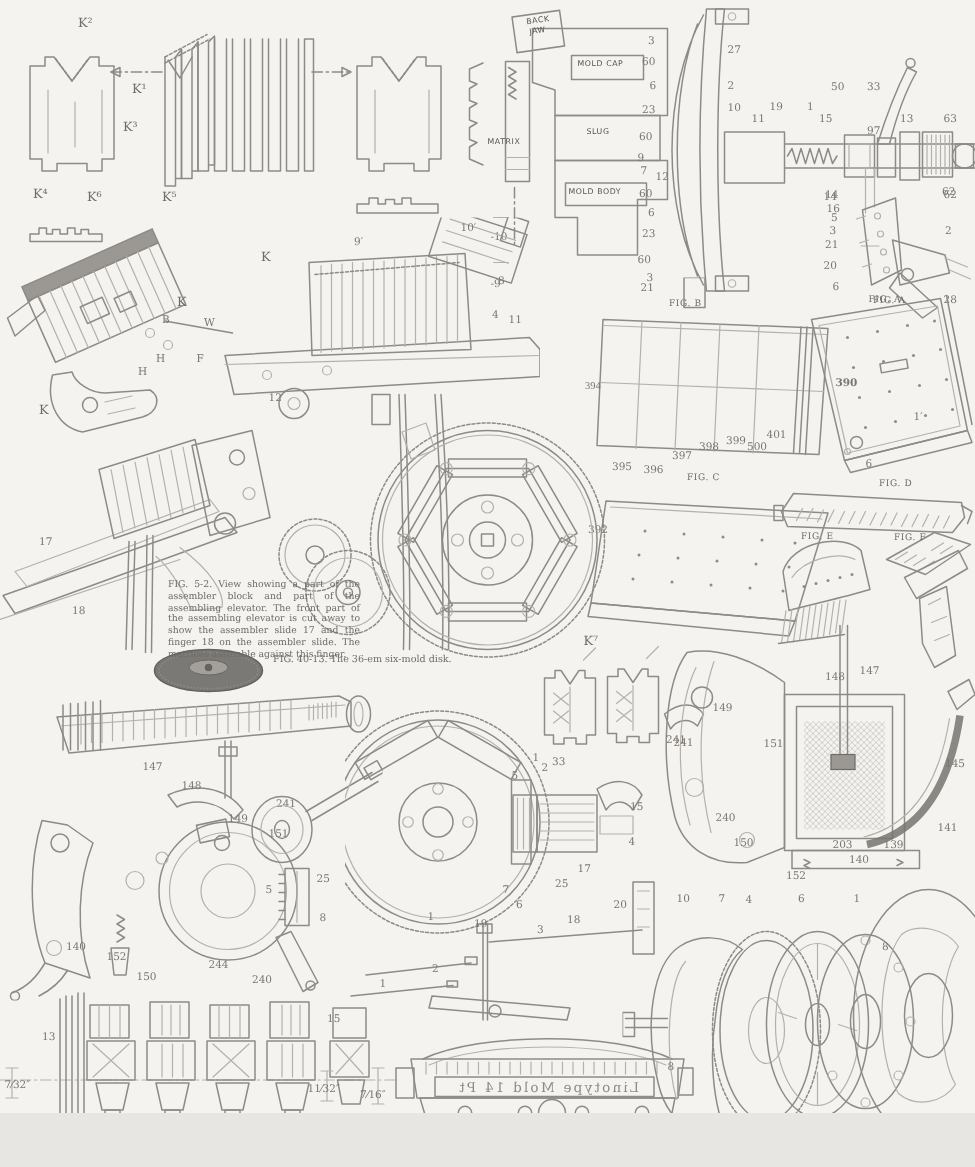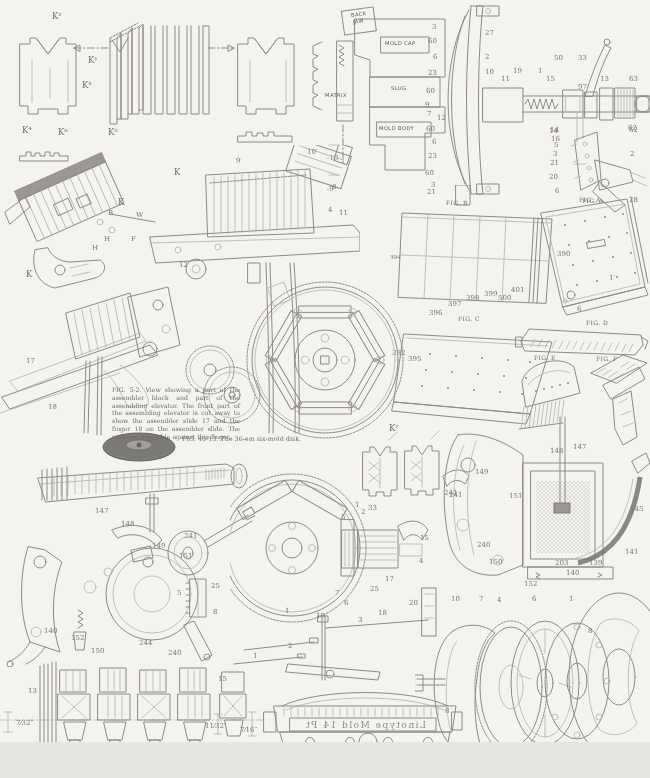--- a/index.html
+++ b/index.html
@@ -251,21 +251,21 @@
       <path class="k" d="M8,112 L12,28 L162,34 L156,118 Z"></path>
       <path class="kl" d="M13,32 L161,38"></path>
       <path class="kl" d="M38,29 L34,114 M64,30 L60,115 M90,31 L86,116 M116,32 L112,117"></path>
       <path class="kl" d="M10,70 L159,76"></path>
       <path class="k" d="M144,33 L139,117 M148,33 L143,117 M152,34 L147,118"></path>
       <rect class="k" fill="url(#hC)" x="66" y="0" width="14" height="20"></rect>
     </svg>
     <div class="labels">
         <span class="pl figcap" style="left: 56px; top: 15px;">FIG. B</span>
         <span class="pl" style="left: 0px; top: 69px; font-family: Liberation Serif, serif;">394</span>
-        <span class="pl" style="left: 18px; top: 123px; margin-top: 48px;">395</span>
+        <span class="pl" style="left: 18px; top: 123px;">395</span>
         <span class="pl" style="left: 39px; top: 125px;">396</span>
         <span class="pl" style="left: 58px; top: 116px;">397</span>
         <span class="pl" style="left: 76px; top: 110px;">398</span>
         <span class="pl" style="left: 94px; top: 106px;">399</span>
         <span class="pl" style="left: 108px; top: 110px;">500</span>
         <span class="pl" style="left: 121px; top: 102px;">401</span>
       </div>
   </div>
 
   <div class="fig" style="left:535px;top:195px;width:115px;height:122px">
@@ -291,21 +291,21 @@
           <circle cx="100" cy="78" r="1"></circle>
       </g>
       <rect class="k" x="52" y="46" width="18" height="6" transform="rotate(-10 61 49)"></rect>
       <path class="k" d="M96,2 L113,88"></path>
       <path class="k" d="M28,112 L110,92 L113,100 L32,120 Z"></path>
       <circle class="k" cx="36" cy="100" r="4"></circle>
         <circle class="kl" cx="30" cy="106" r="2"></circle>
     </svg>
     <div class="labels">
         <span class="pl figcap" style="left: 47px; top: 3px;">FIG. A</span>
-        <span class="pl" style="left: 22px; top: 56px;">390</span>
+        <span class="pl" style="left: 22px; top: 56px; font-weight: bold;">390</span>
         <span class="pl" style="left: 74px; top: 80px;">1′</span>
         <span class="pl" style="left: 42px; top: 111px;">6</span>
       </div>
   </div>
 
   <div class="fig" style="left:390px;top:312px;width:175px;height:128px">
     <svg width="175" height="128" viewBox="0 0 175 128">
       <path class="k" d="M14,22 L162,30 L140,102 L4,90 Z"></path>
       <path class="kl" d="M17,26 L158,34"></path>
       <g fill="#8e8b86">
@@ -661,21 +661,21 @@
         <rect x="-2" y="22" width="26" height="24"></rect>
           <path class="kl" d="M2,24 L20,44 M20,24 L2,44"></path>
         <path d="M3,48 L21,48 L18,64 L6,64 Z"></path>
       </g>
       <path class="kl" d="M8,60 V80 M4,60 H12 M4,80 H12"></path>
       <path class="kl" d="M218,62 V82 M214,62 H222 M214,82 H222 M252,60 V84 M248,60 H256 M248,84 H256"></path>
     </svg>
     <div class="labels">
         <span class="pl" style="left: 28px; top: 36px;">13</span>
         <span class="pl" style="left: 218px; top: 24px;">15</span>
-        <span class="pl" style="left: 16px; top: 68px;">7⁄32″</span>
+        <span class="pl" style="left: 3px; top: 68px;">7⁄32″</span>
         <span class="pl" style="left: 205px; top: 71px;">11⁄32″</span>
         <span class="pl" style="left: 240px; top: 75px;">7⁄16″</span>
         <span class="pl" style="left: 212px; top: 108px;">14</span>
       </div>
   </div>
 
   <div class="fig" style="left:260px;top:680px;width:205px;height:88px">
     <svg width="205" height="88" viewBox="0 0 205 88">
       <path class="k" d="M22,26 C60,8 150,8 188,26"></path>
       <path class="kl" d="M26,30 C62,14 148,14 184,30"></path>

